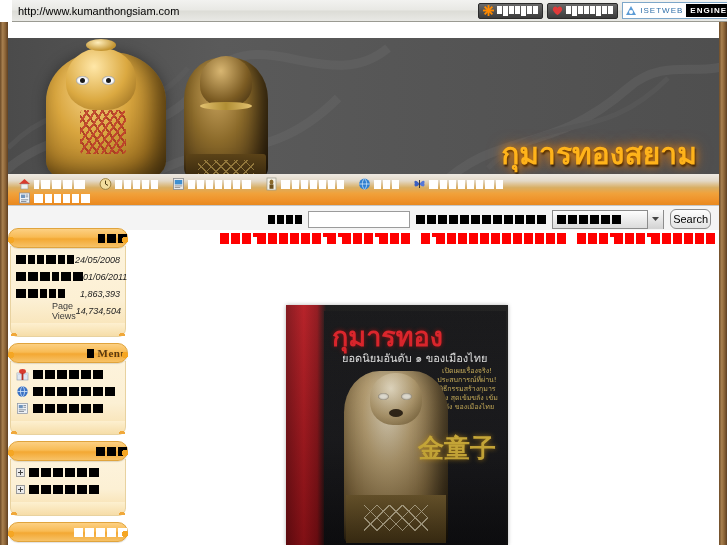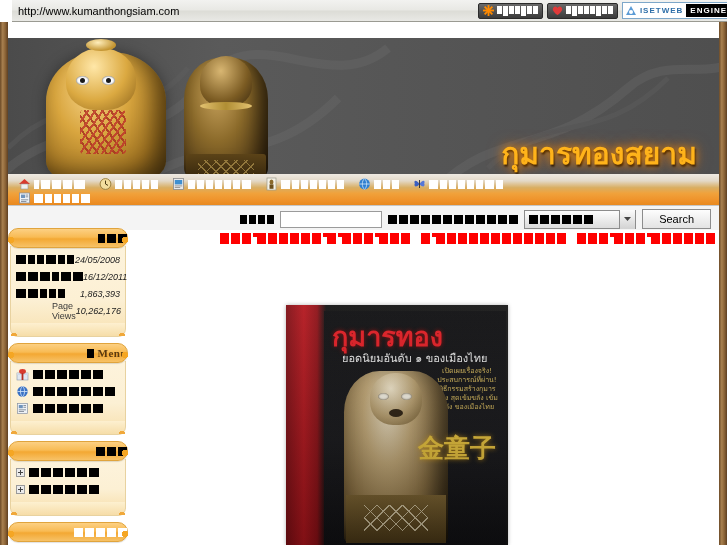--- a/index.html
+++ b/index.html
@@ -36,21 +36,21 @@
   }
   .chip .ico { width: 11px; height: 11px; flex: 0 0 auto; }
   .chip .blks { display: flex; gap: 1px; }
   .chip .blks i { display: block; width: 5px; height: 8px; background: #fff; }
   .chip .blks i.tall { height: 10px; }
   .logo-chip {
     display: flex; align-items: center; height: 17px; margin-right: 5px;
     background: #ffffff; border: 1px solid #7da7c9; padding: 0 2px; gap: 3px;
   }
   .logo-mark { width: 12px; height: 12px; }
-  .logo-t1 { font-size: 8px; font-weight: bold; color: #2f6fa8; letter-spacing: 1px; }
+  .logo-t1 { font-size: 8px; font-weight: normal; color: #2f6fa8; letter-spacing: 1px; }
   .logo-t2 {
     font-size: 8px; font-weight: bold; color: #ffffff; letter-spacing: 1px;
     background: #000000; padding: 2px 4px;
   }
 
   
   .wood-left, .wood-right {
     position: absolute; top: 22px; width: 8px; height: 523px;
     background: linear-gradient(to right,#6b4a27,#a8804f,#8b6336,#5d3f22);
   }
@@ -186,22 +186,22 @@
     background: linear-gradient(to bottom,#fdfdfd,#dcdcdc);
     display: flex; align-items: center; padding-left: 4px; position: relative;
   }
   .search-select .caret {
     position: absolute; right: 0; top: -1px; width: 16px; height: 19px;
     border-left: 1px solid #8c8c8c;
     background: linear-gradient(to bottom,#fbfbfb,#d2d2d2);
     display: flex; align-items: center; justify-content: center;
   }
   .search-btn {
-    height: 20px; padding: 0 16px; font-size: 11px; color: #000;
-    border: 1px solid #8c8c8c; border-radius: 0;
+    height: 20px; padding: 0 2px; font-size: 11px; color: #000;
+    border: 1px solid #8c8c8c; border-radius: 6px;
     background: linear-gradient(to bottom,#fdfdfd,#e3e3e3);
     display: flex; align-items: center;
   }
 
   
   .marquee {
     position: absolute; left: 8px; top: 230px; width: 711px; height: 20px;
     overflow: hidden; background: #ffffff;
   }
   .marquee-inner {
@@ -684,37 +684,37 @@
 
         <div class="stat-row">
           <span class="stat-label">
             <i class="w10"></i>
               <i class="w10"></i>
               <i class="w10"></i>
               <i></i>
               <i class="w10"></i>
               <i class="w10"></i>
           </span>
-          <span class="stat-val">16/12/2011</span>
+          <span class="stat-val">01/06/2011</span>
         </div>
 
         <div class="stat-row">
           <span class="stat-label">
             <i class="w10"></i>
               <i class="w10"></i>
               <i></i>
               <i></i>
               <i></i>
           </span>
           <span class="stat-val">1,863,393</span>
         </div>
 
         <div class="stat-row">
           <span class="stat-text">Page Views</span>
-          <span class="stat-val">10,262,176</span>
+          <span class="stat-val">14,734,504</span>
         </div>
 
       </div>
       <div class="panel-foot"></div>
     </div>
 
     <div class="panel">
       <div class="panel-head">
         <span class="blocks dark" style="margin-right:4px">
           <i></i>

